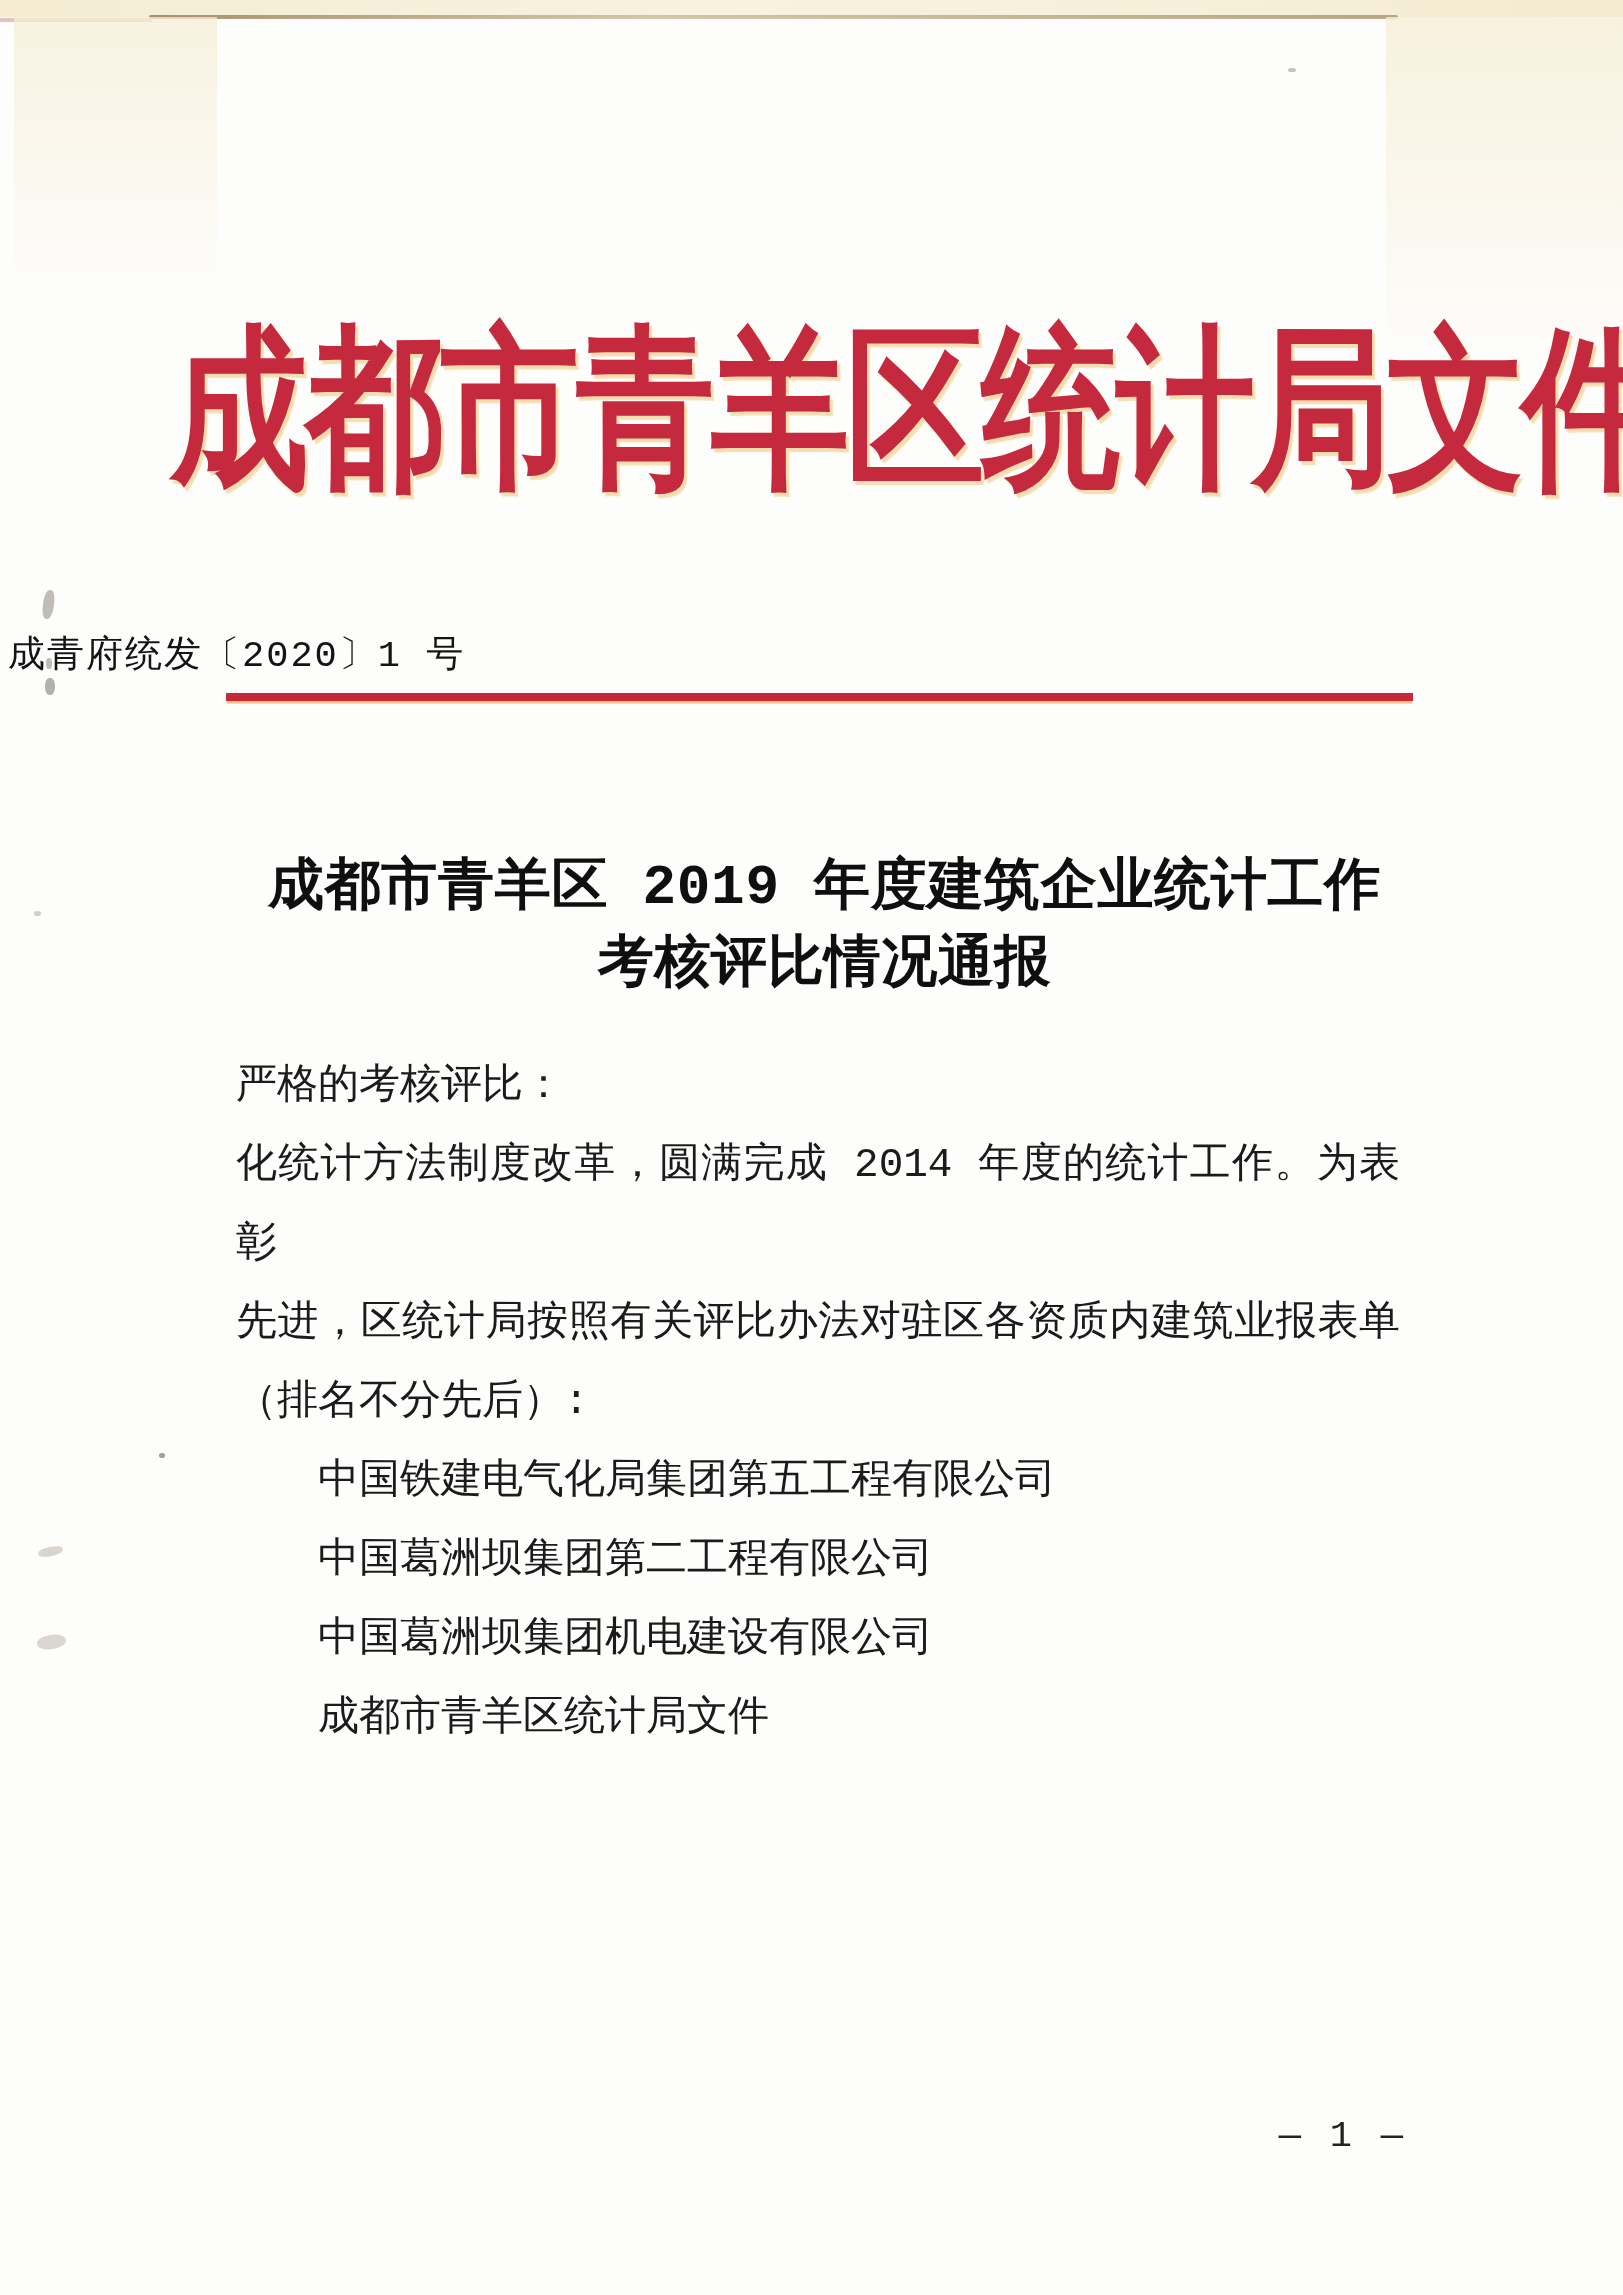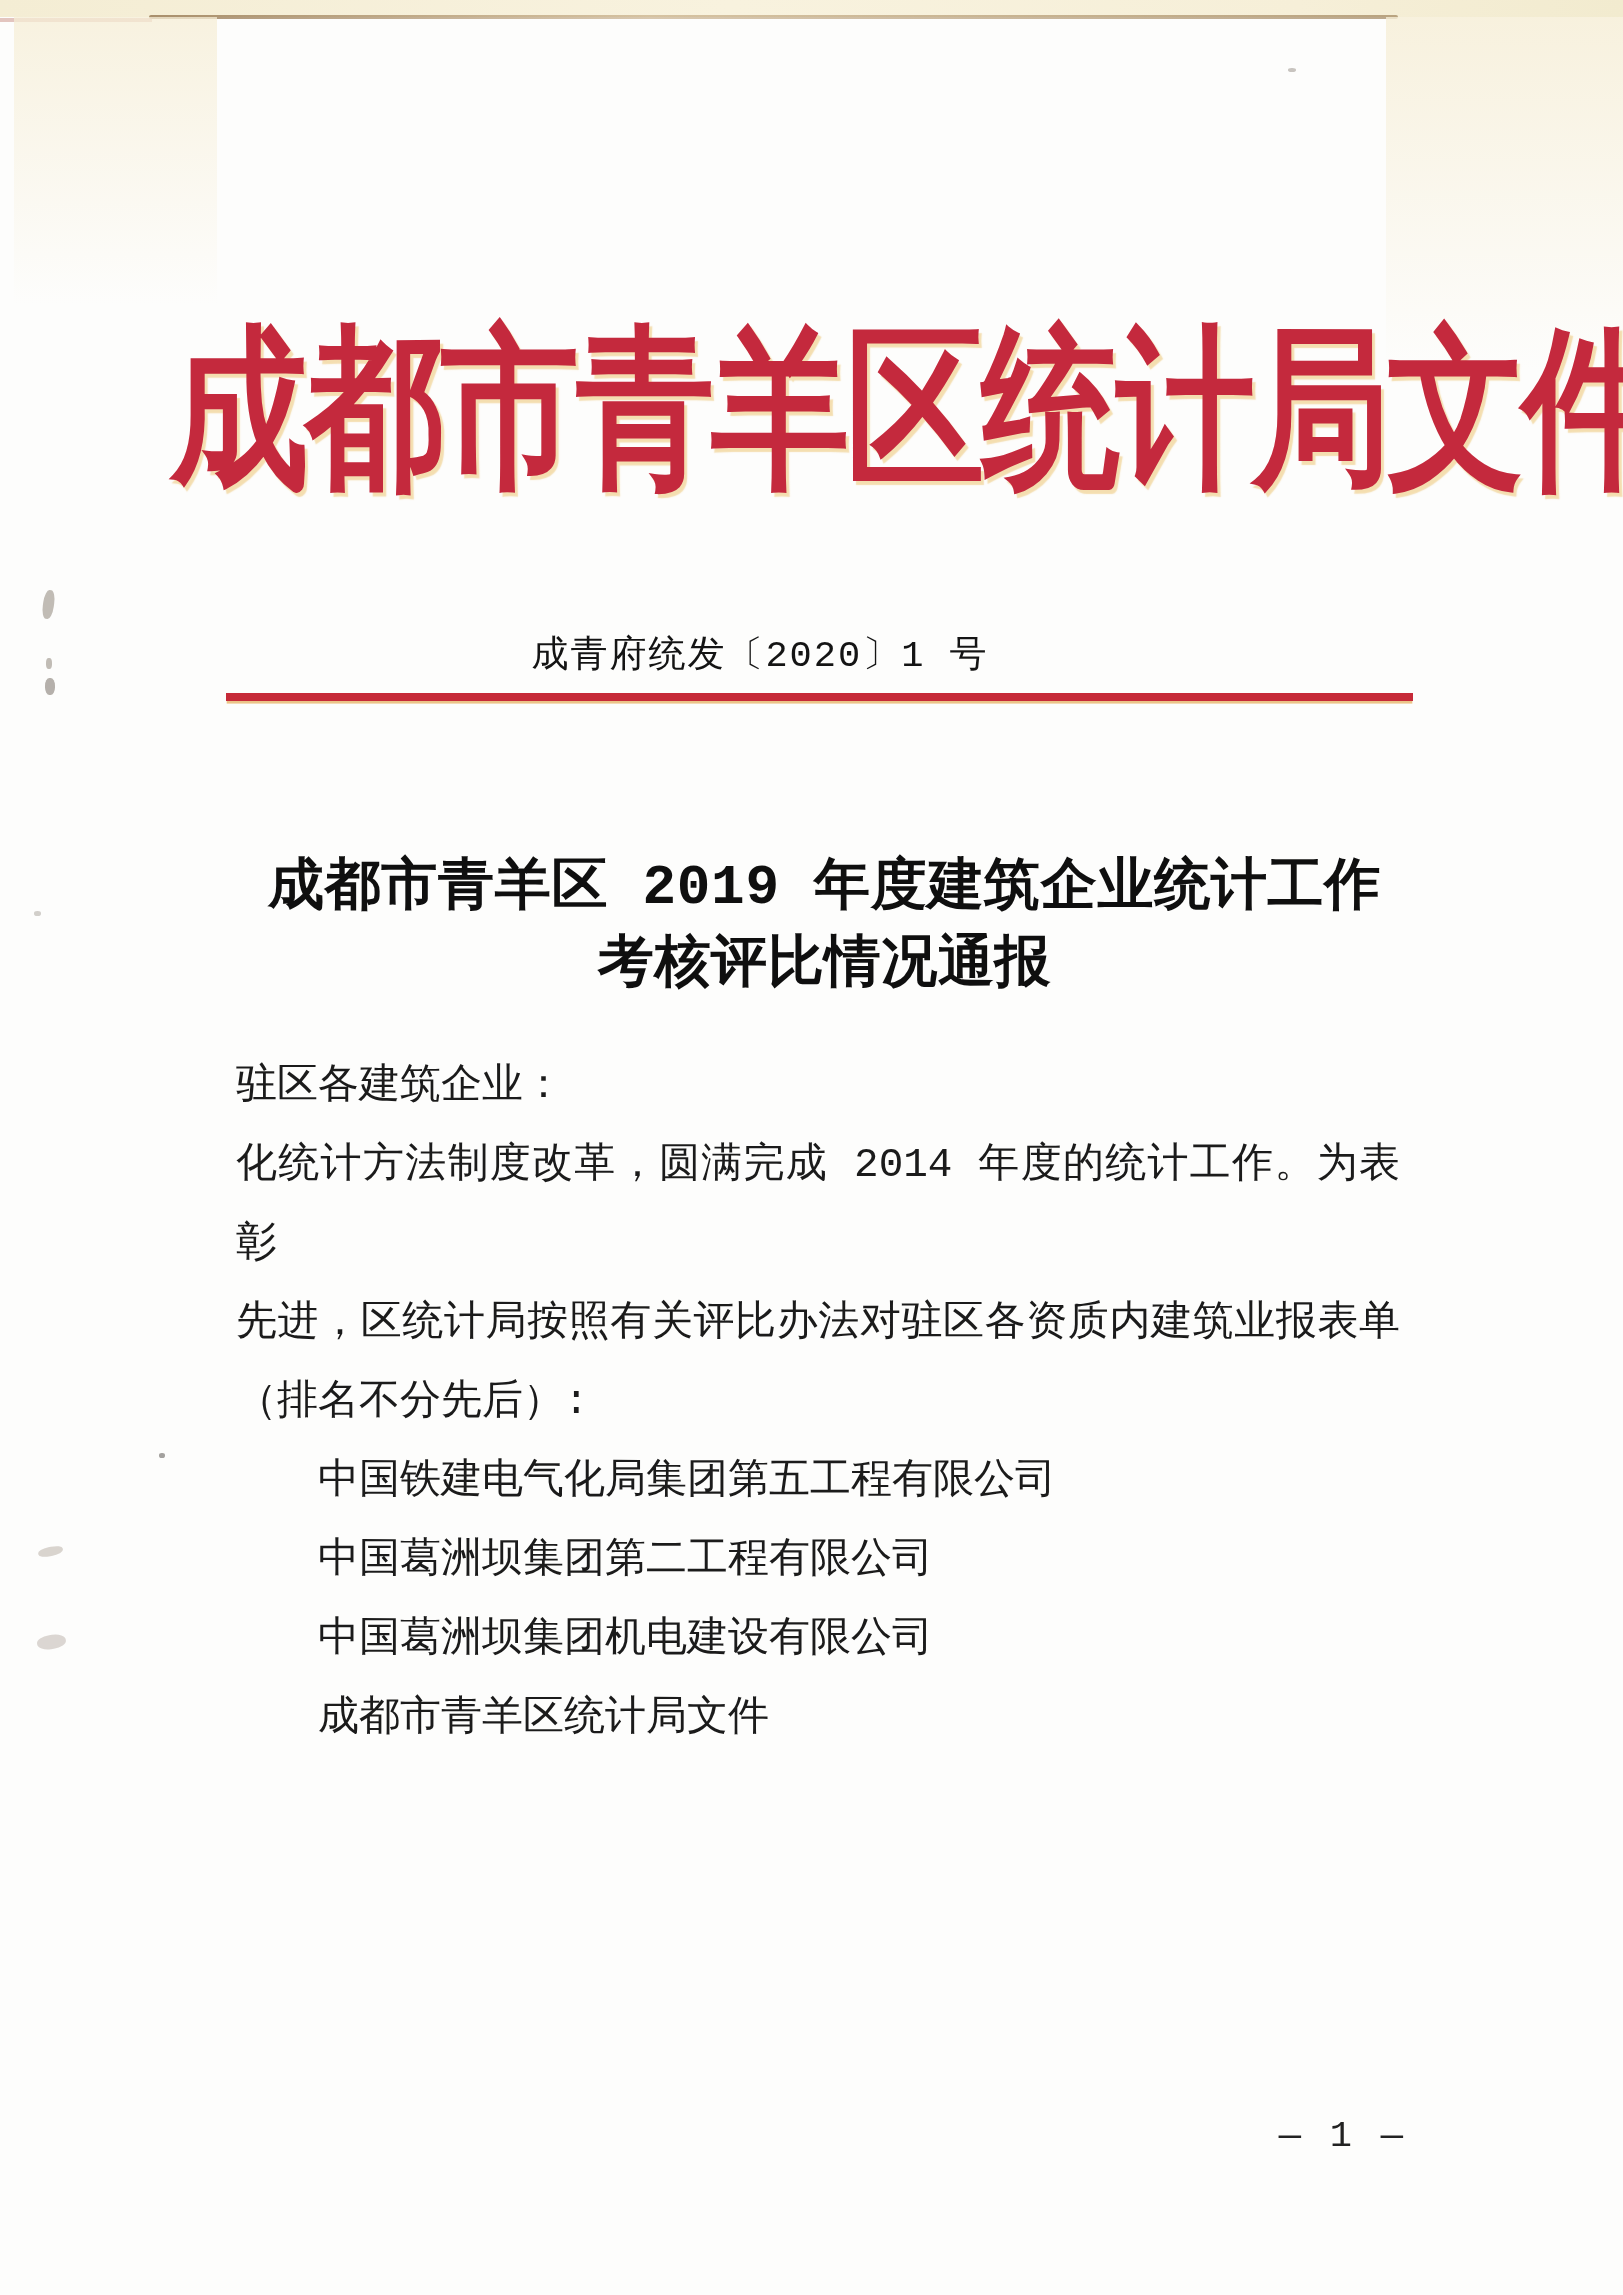--- a/index.html
+++ b/index.html
@@ -53,22 +53,22 @@
     font-size: 175px; line-height: 203px; font-weight: bold;
     color: #c4293d;
     letter-spacing: -3.9px;
     transform: scaleX(0.79);
     transform-origin: 50% 50%;
     text-shadow: 3.9px 3.9px 1.3px rgba(232,184,84,.45);
   }
 
   
   .doc-number {
-    position: absolute; top: 630px; left: 0; width: 1520px;
-    text-align: center;
+    position: absolute; top: 630px; left: 8px; width: 1520px;
+    text-align: left;
     font-size: 37px; line-height: 52px; letter-spacing: 2px;
     color: #141414;
   }
 
   
   .red-rule {
     position: absolute; top: 693px; left: 226px; width: 1187px; height: 7.9px;
     background: #c62a38;
     box-shadow: 0 3.3px 0 -0.7px rgba(224,158,58,.6);
   }
@@ -123,21 +123,21 @@
   <div class="doc-number">成青府统发〔2020〕1 号</div>
 
   <div class="red-rule"></div>
 
   <div class="doc-title">
     <div>成都市青羊区 2019 年度建筑企业统计工作</div>
     <div>考核评比情况通报</div>
   </div>
 
   <div class="body-block">
-    <div class="salutation">驻区各建筑企业：</div>
+    <div class="salutation">严格的考核评比：</div>
 
     <div class="jline">化统计方法制度改革，圆满完成 2014 年度的统计工作。为表彰</div>
     <div class="jline">先进，区统计局按照有关评比办法对驻区各资质内建筑业报表单</div>
 
     <div>（排名不分先后）:</div>
 
     <div class="company-line">中国铁建电气化局集团第五工程有限公司</div>
     <div class="company-line">中国葛洲坝集团第二工程有限公司</div>
     <div class="company-line">中国葛洲坝集团机电建设有限公司</div>
     <div class="company-line">成都市青羊区统计局文件</div>

